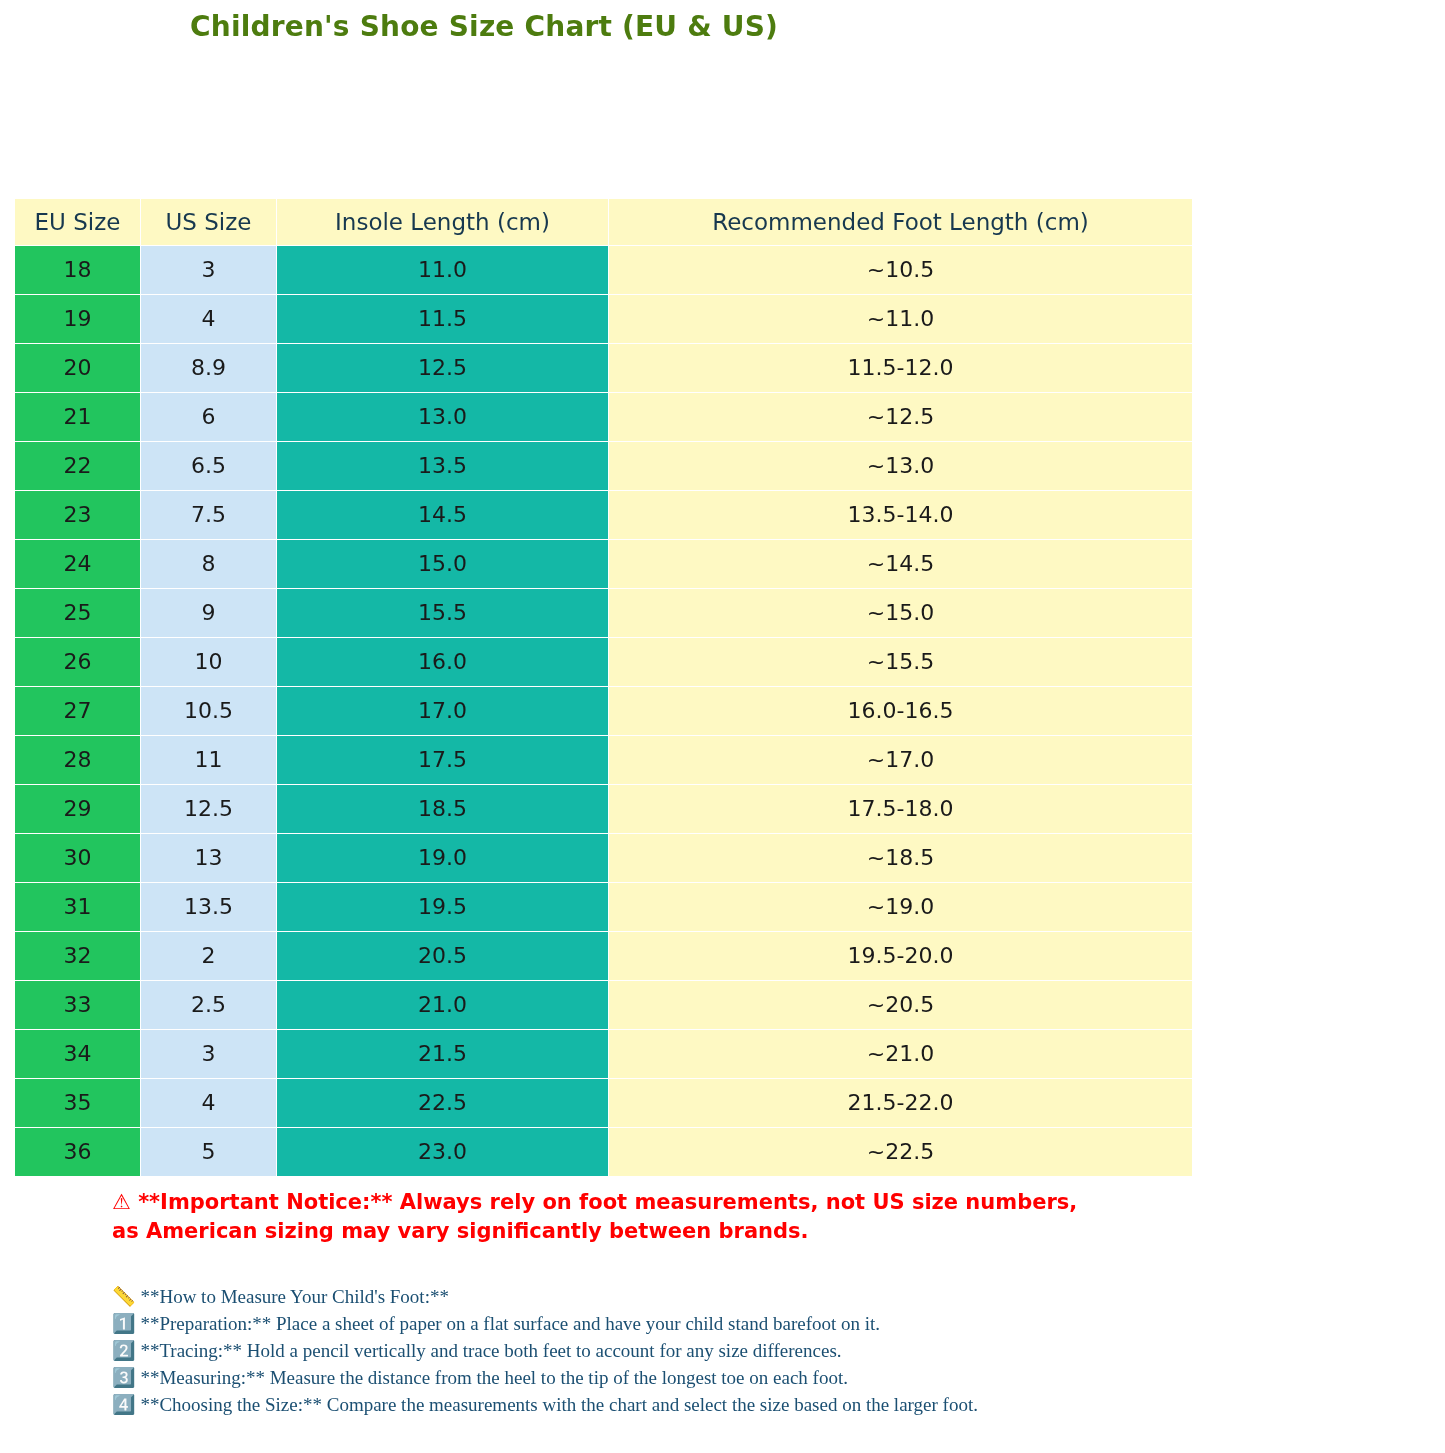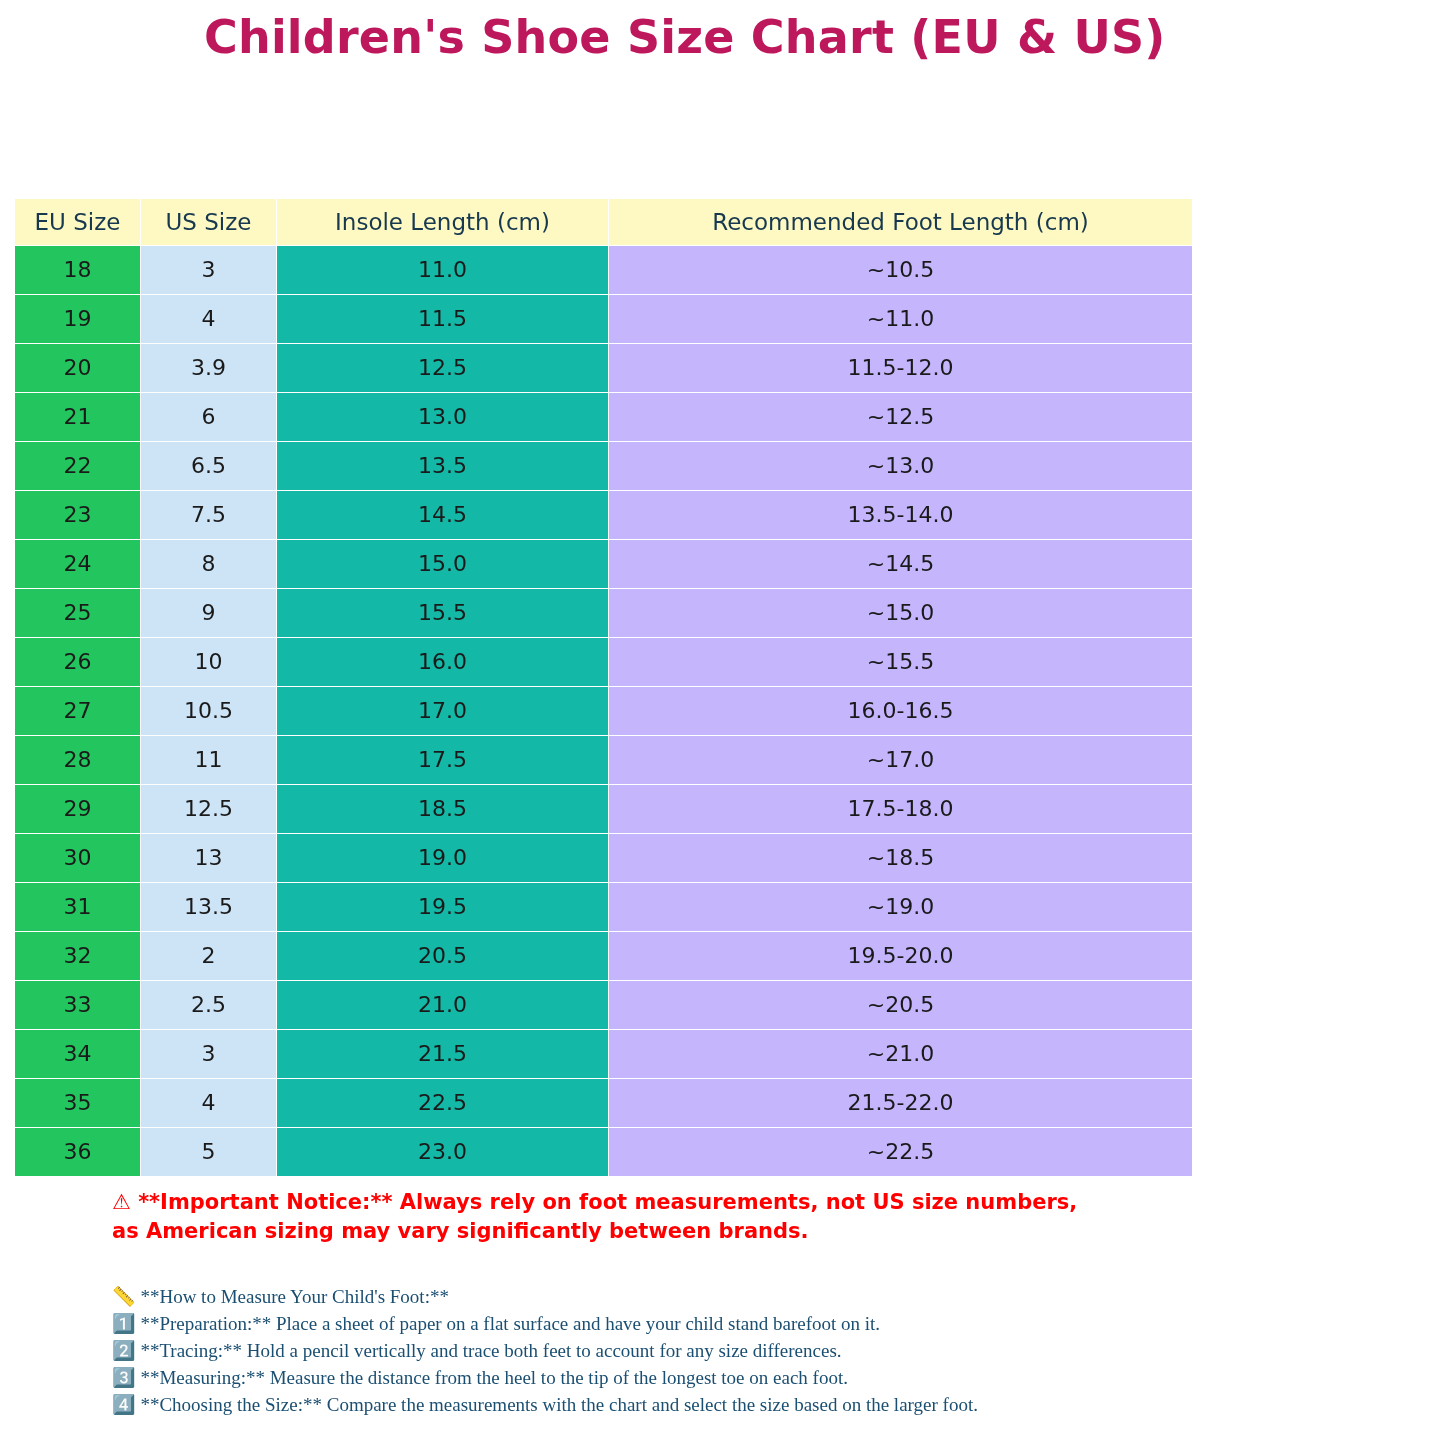--- a/index.html
+++ b/index.html
@@ -15,25 +15,25 @@
     position: relative;
     overflow: hidden;
   }
   .page {
     position: relative;
     width: 1445px;
     height: 1453px;
   }
   .title {
     position: absolute;
-    left: 204px;
+    left: 190px;
     top: 10px;
-    font-size: 46px;
+    font-size: 28px;
     font-weight: bold;
-    color: #be185d;
+    color: #4d7c0f;
     letter-spacing: 0.2px;
     white-space: nowrap;
   }
   table.size-table {
     position: absolute;
     left: 14px;
     top: 198px;
     width: 1178px;
     border-collapse: collapse;
     table-layout: fixed;
@@ -59,21 +59,21 @@
     font-size: 23px;
   }
   col.c-eu { width: 126px; }
   col.c-us { width: 136px; }
   col.c-insole { width: 332px; }
   col.c-foot { width: 584px; }
 
   td.col-eu   { background: #22c55e; }
   td.col-us   { background: #cde4f6; }
   td.col-ins  { background: #14b8a6; }
-  td.col-foot { background: #c4b5fd; }
+  td.col-foot { background: #fef9c3; }
 
   .notice {
     position: absolute;
     left: 112px;
     top: 1188px;
     width: 1260px;
     font-size: 21px;
     font-weight: bold;
     color: #ff0000;
     line-height: 29px;
@@ -123,21 +123,21 @@
           <td class="col-foot">~10.5</td>
         </tr>
         <tr>
           <td class="col-eu">19</td>
           <td class="col-us">4</td>
           <td class="col-ins">11.5</td>
           <td class="col-foot">~11.0</td>
         </tr>
         <tr>
           <td class="col-eu">20</td>
-          <td class="col-us">3.9</td>
+          <td class="col-us">8.9</td>
           <td class="col-ins">12.5</td>
           <td class="col-foot">11.5-12.0</td>
         </tr>
         <tr>
           <td class="col-eu">21</td>
           <td class="col-us">6</td>
           <td class="col-ins">13.0</td>
           <td class="col-foot">~12.5</td>
         </tr>
         <tr>

